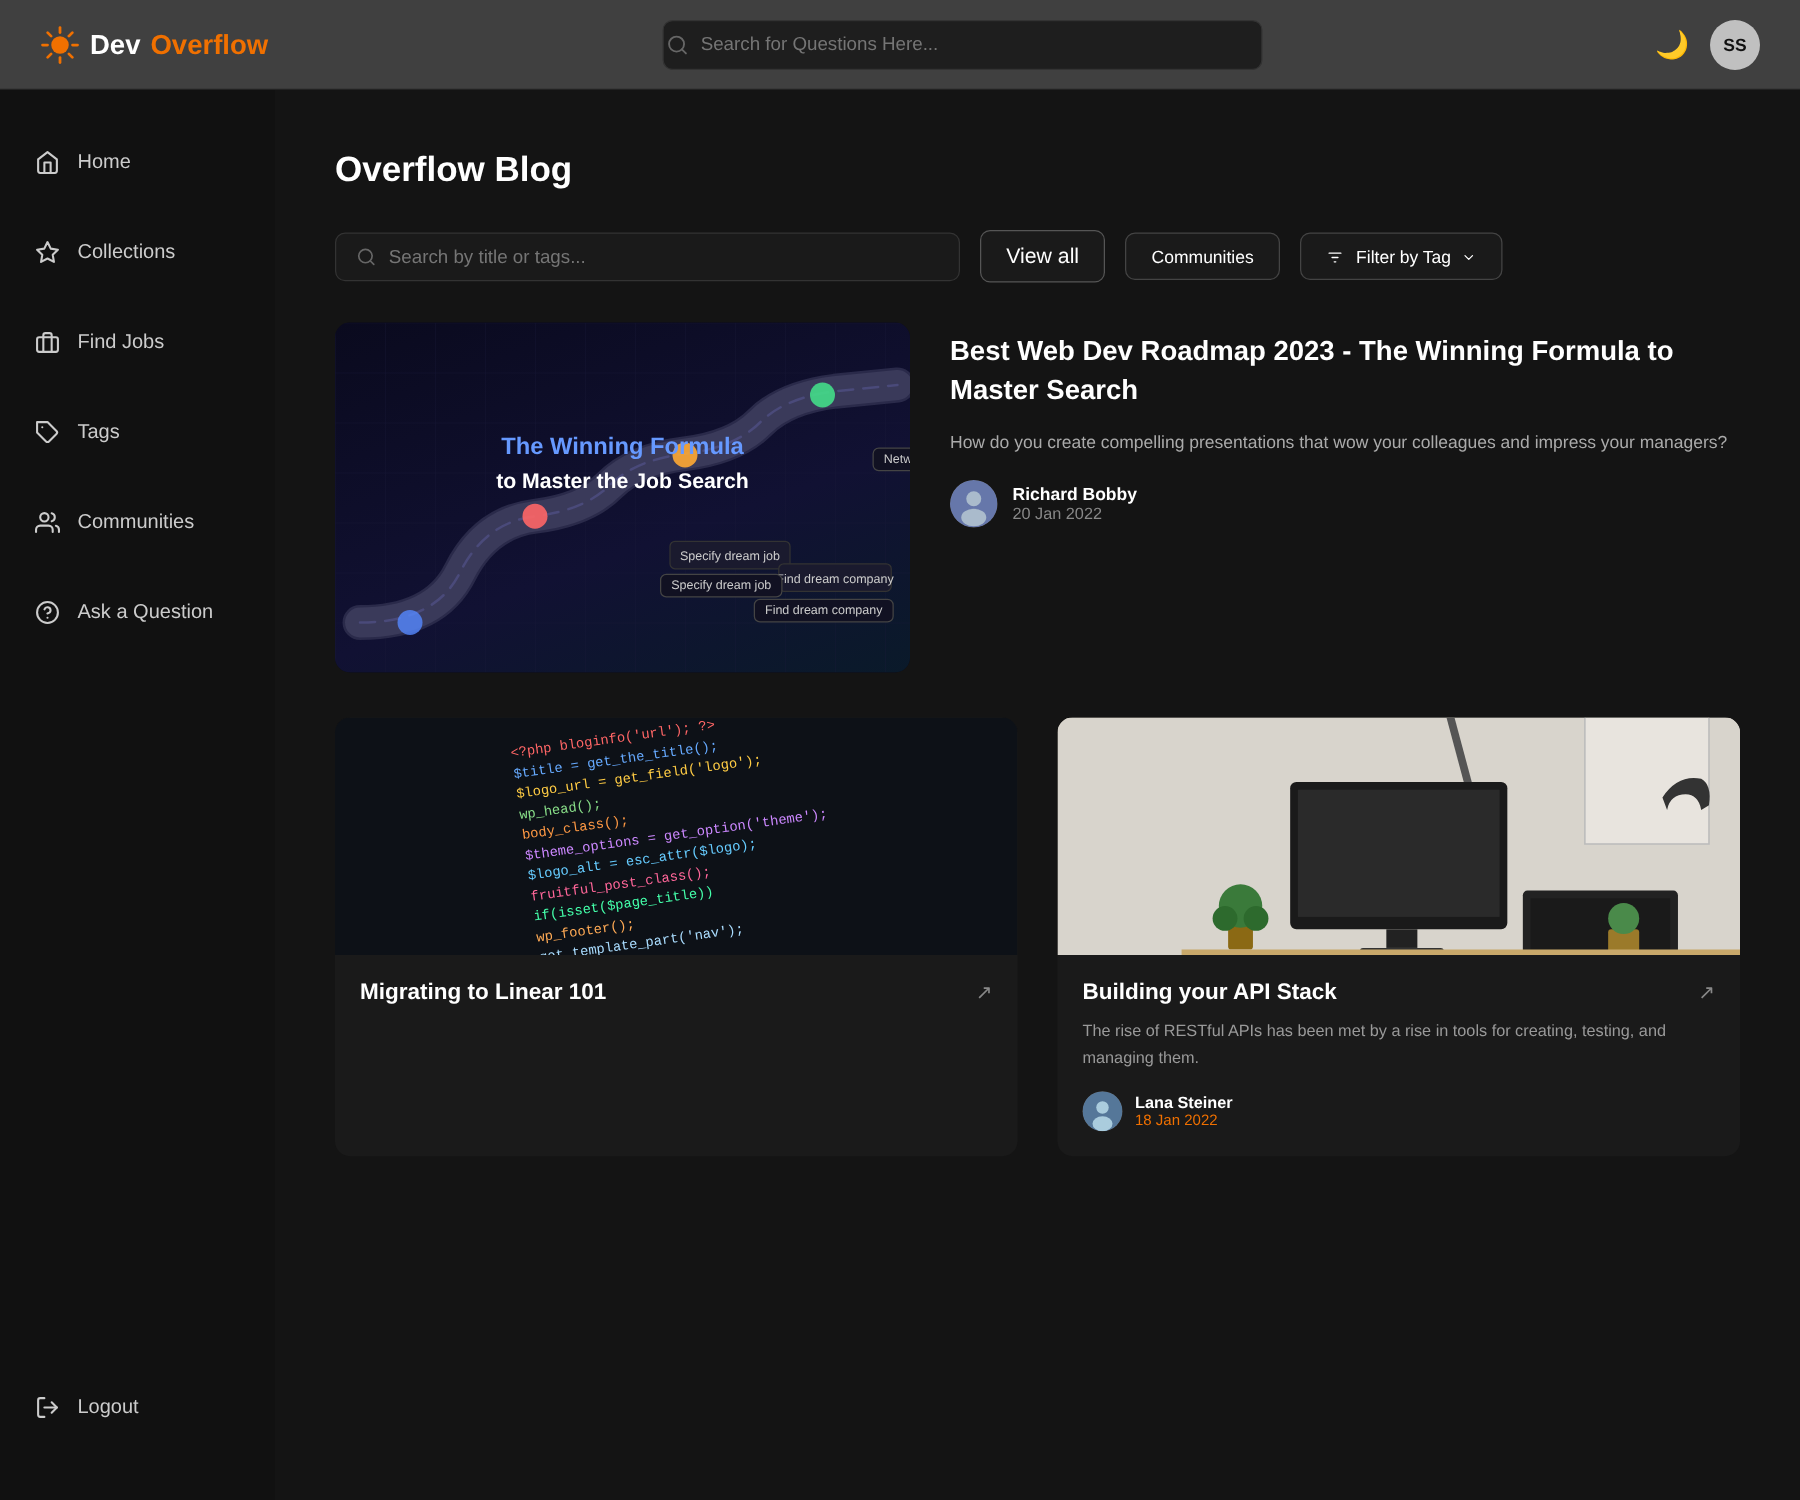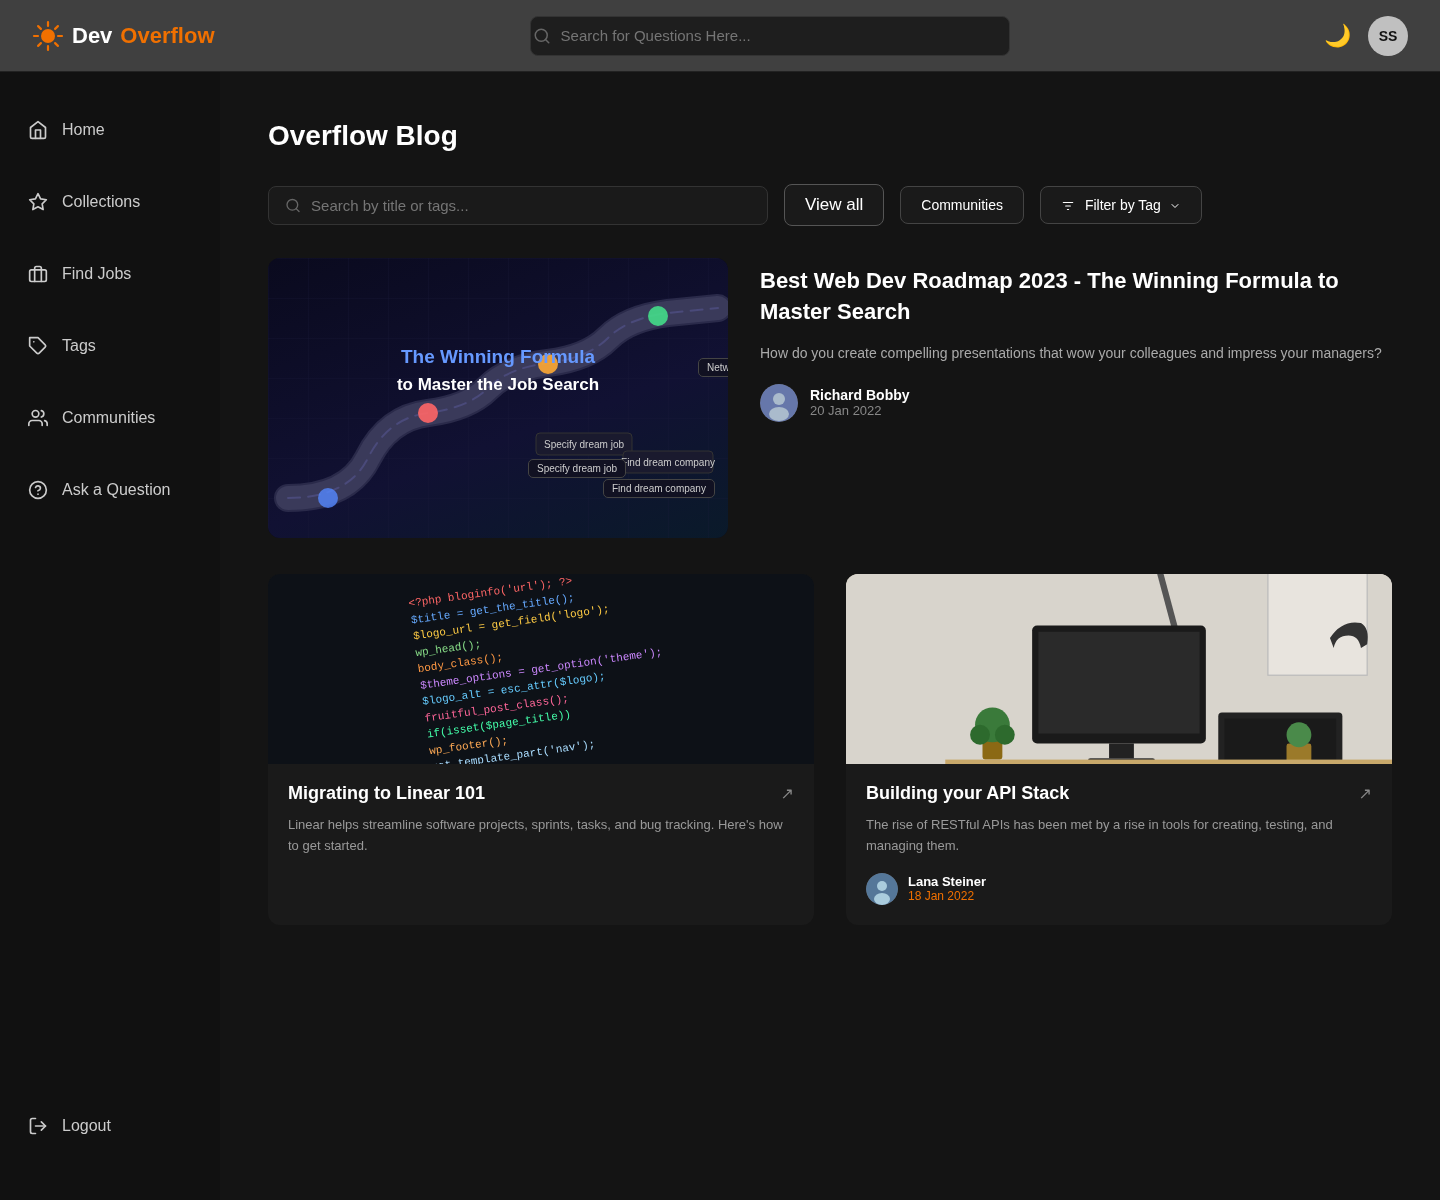--- a/index.html
+++ b/index.html
@@ -553,21 +553,20 @@
             <div style="color:#44ffaa;">if(isset($page_title))</div>
             <div style="color:#ffaa55;">wp_footer();</div>
             <div style="color:#aaddff;">get_template_part('nav');</div>
           </div>
         </div>
         <div class="article-card-body">
           <div class="article-card-title-row">
             <span class="article-card-title">Migrating to Linear 101</span>
             <span class="external-icon">↗</span>
           </div>
-          <p class="article-card-desc">Linear helps streamline software projects, sprints, tasks, and bug tracking. Here's how to get started.</p>
         </div>
       </div>
 
       <div class="article-card">
         <div class="desk-image">
           <svg width="100%" height="190" viewBox="0 0 440 190" preserveAspectRatio="xMidYMid slice">
 
             <rect width="440" height="190" fill="#d8d4cc"></rect>
 
             <rect x="340" y="10" width="80" height="90" fill="#e8e4de" stroke="#bbb" stroke-width="1"></rect>

